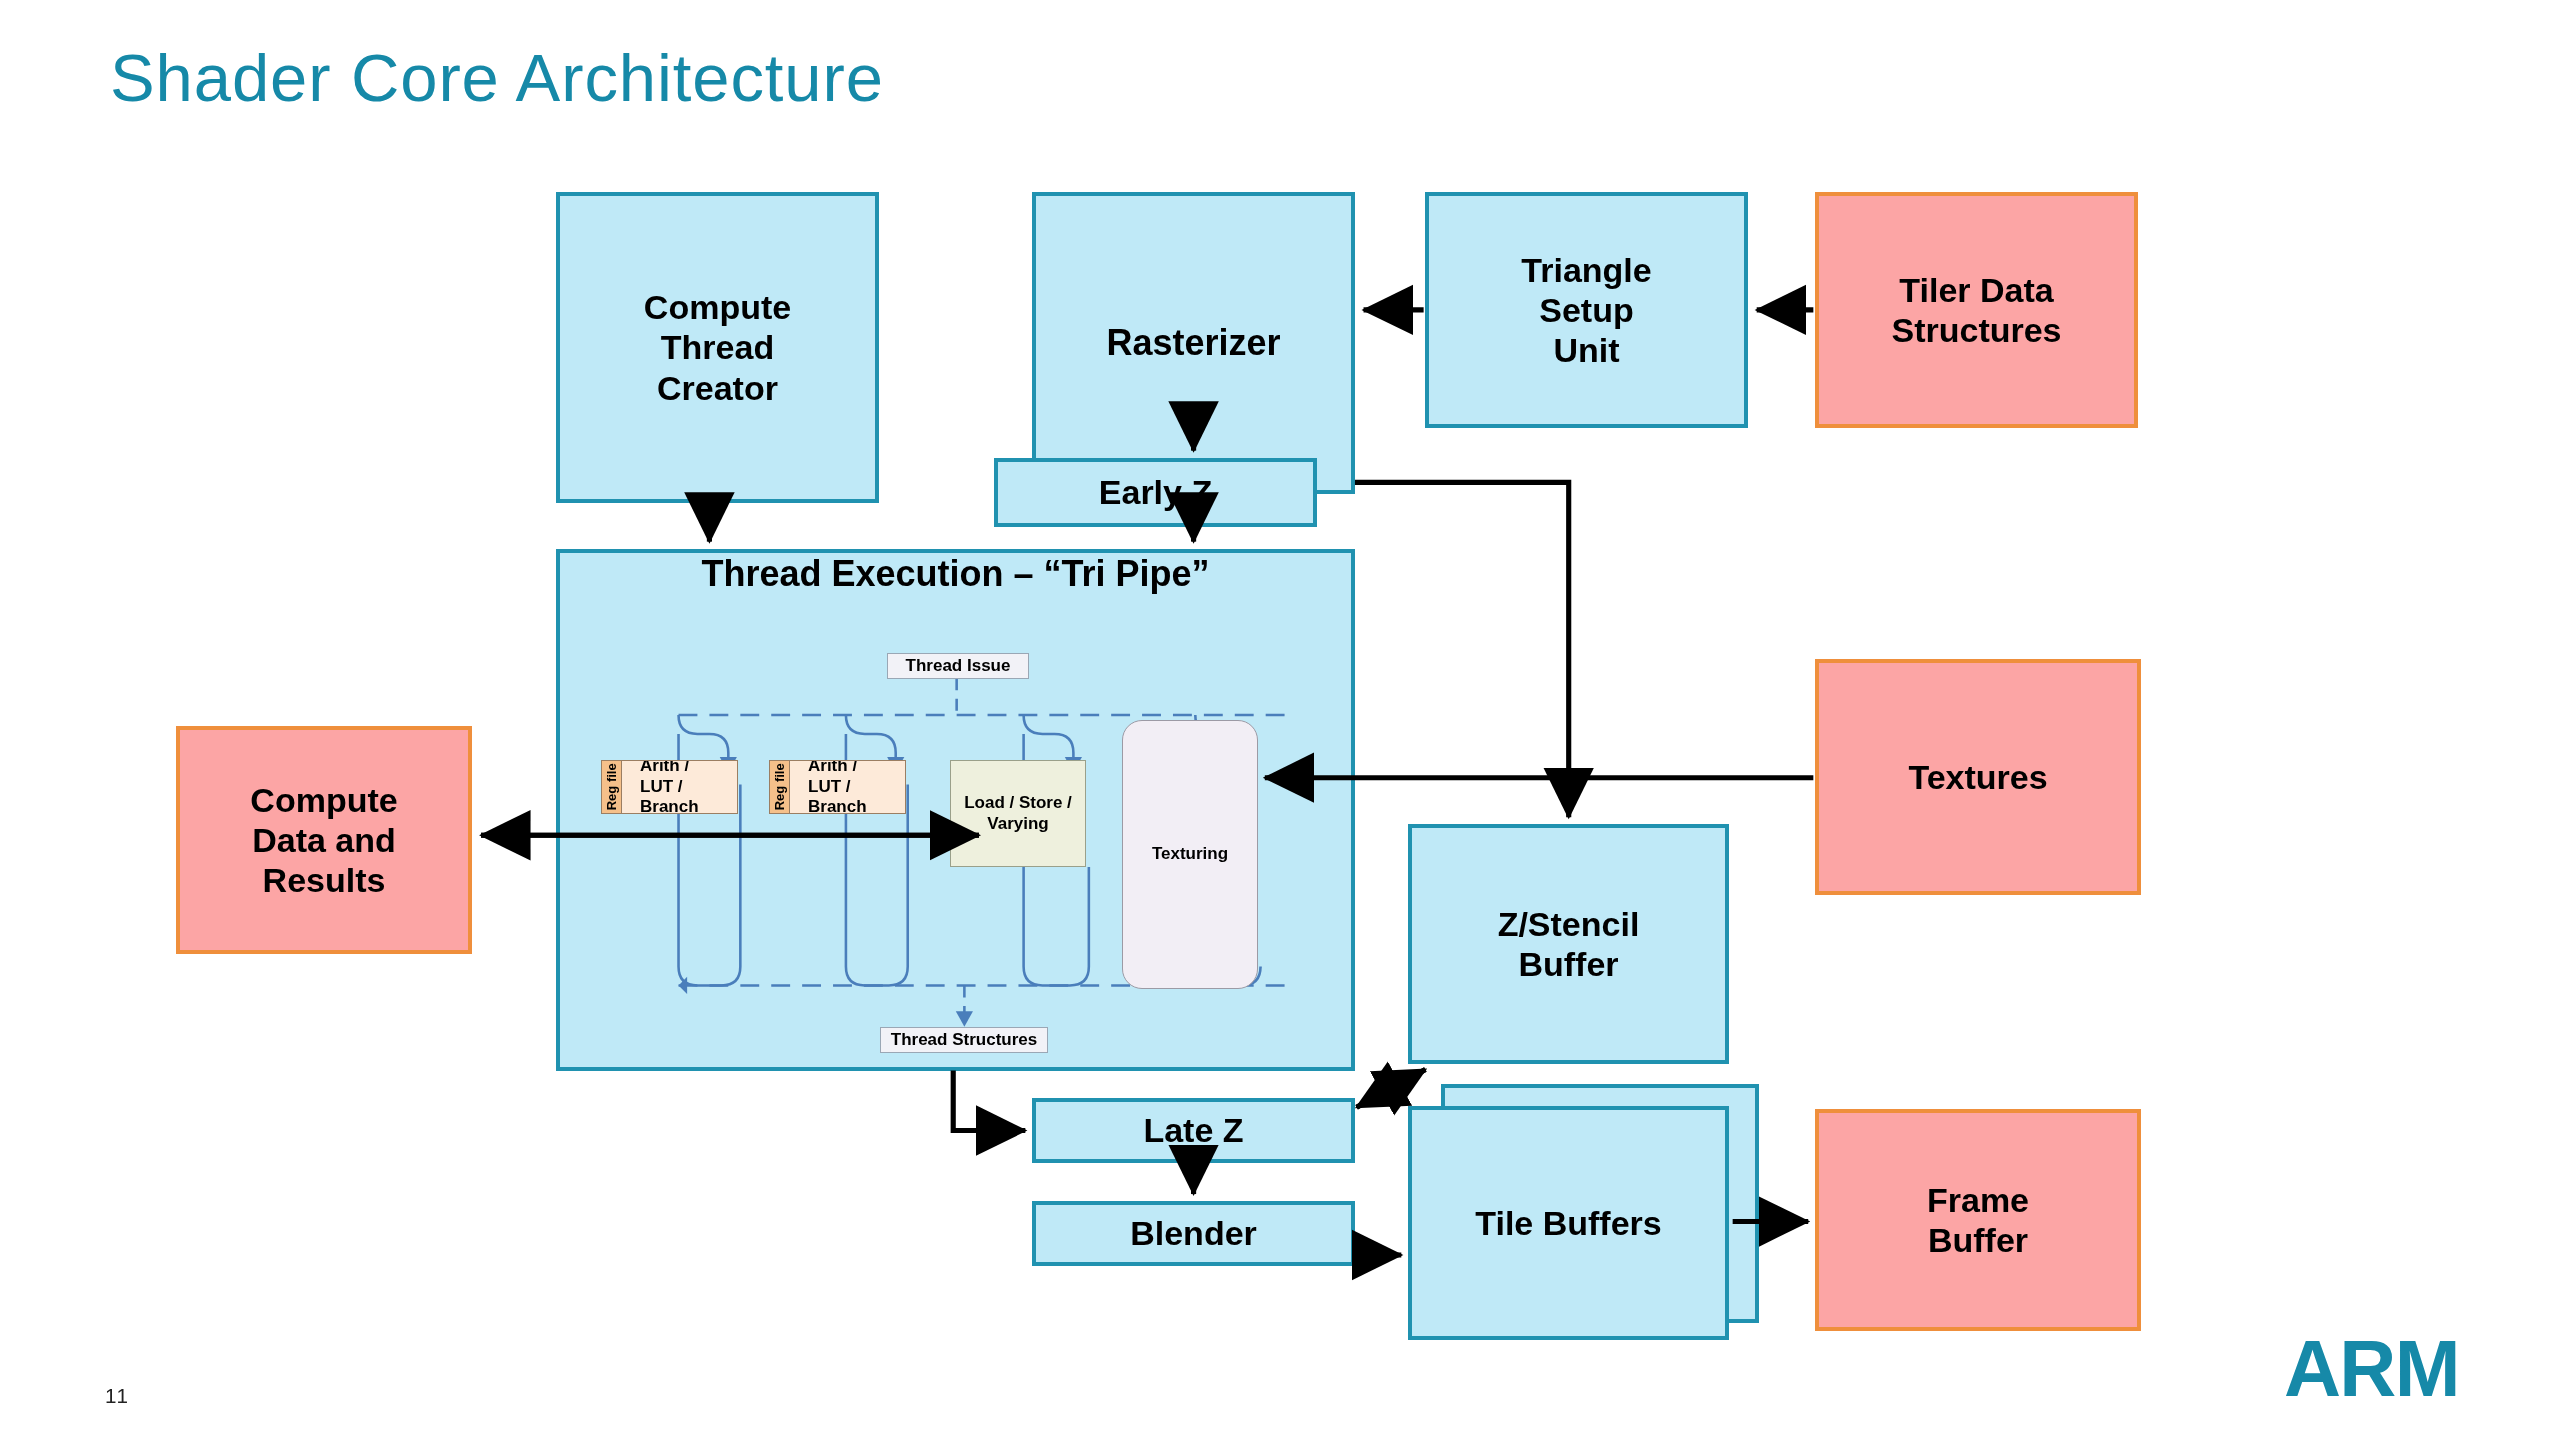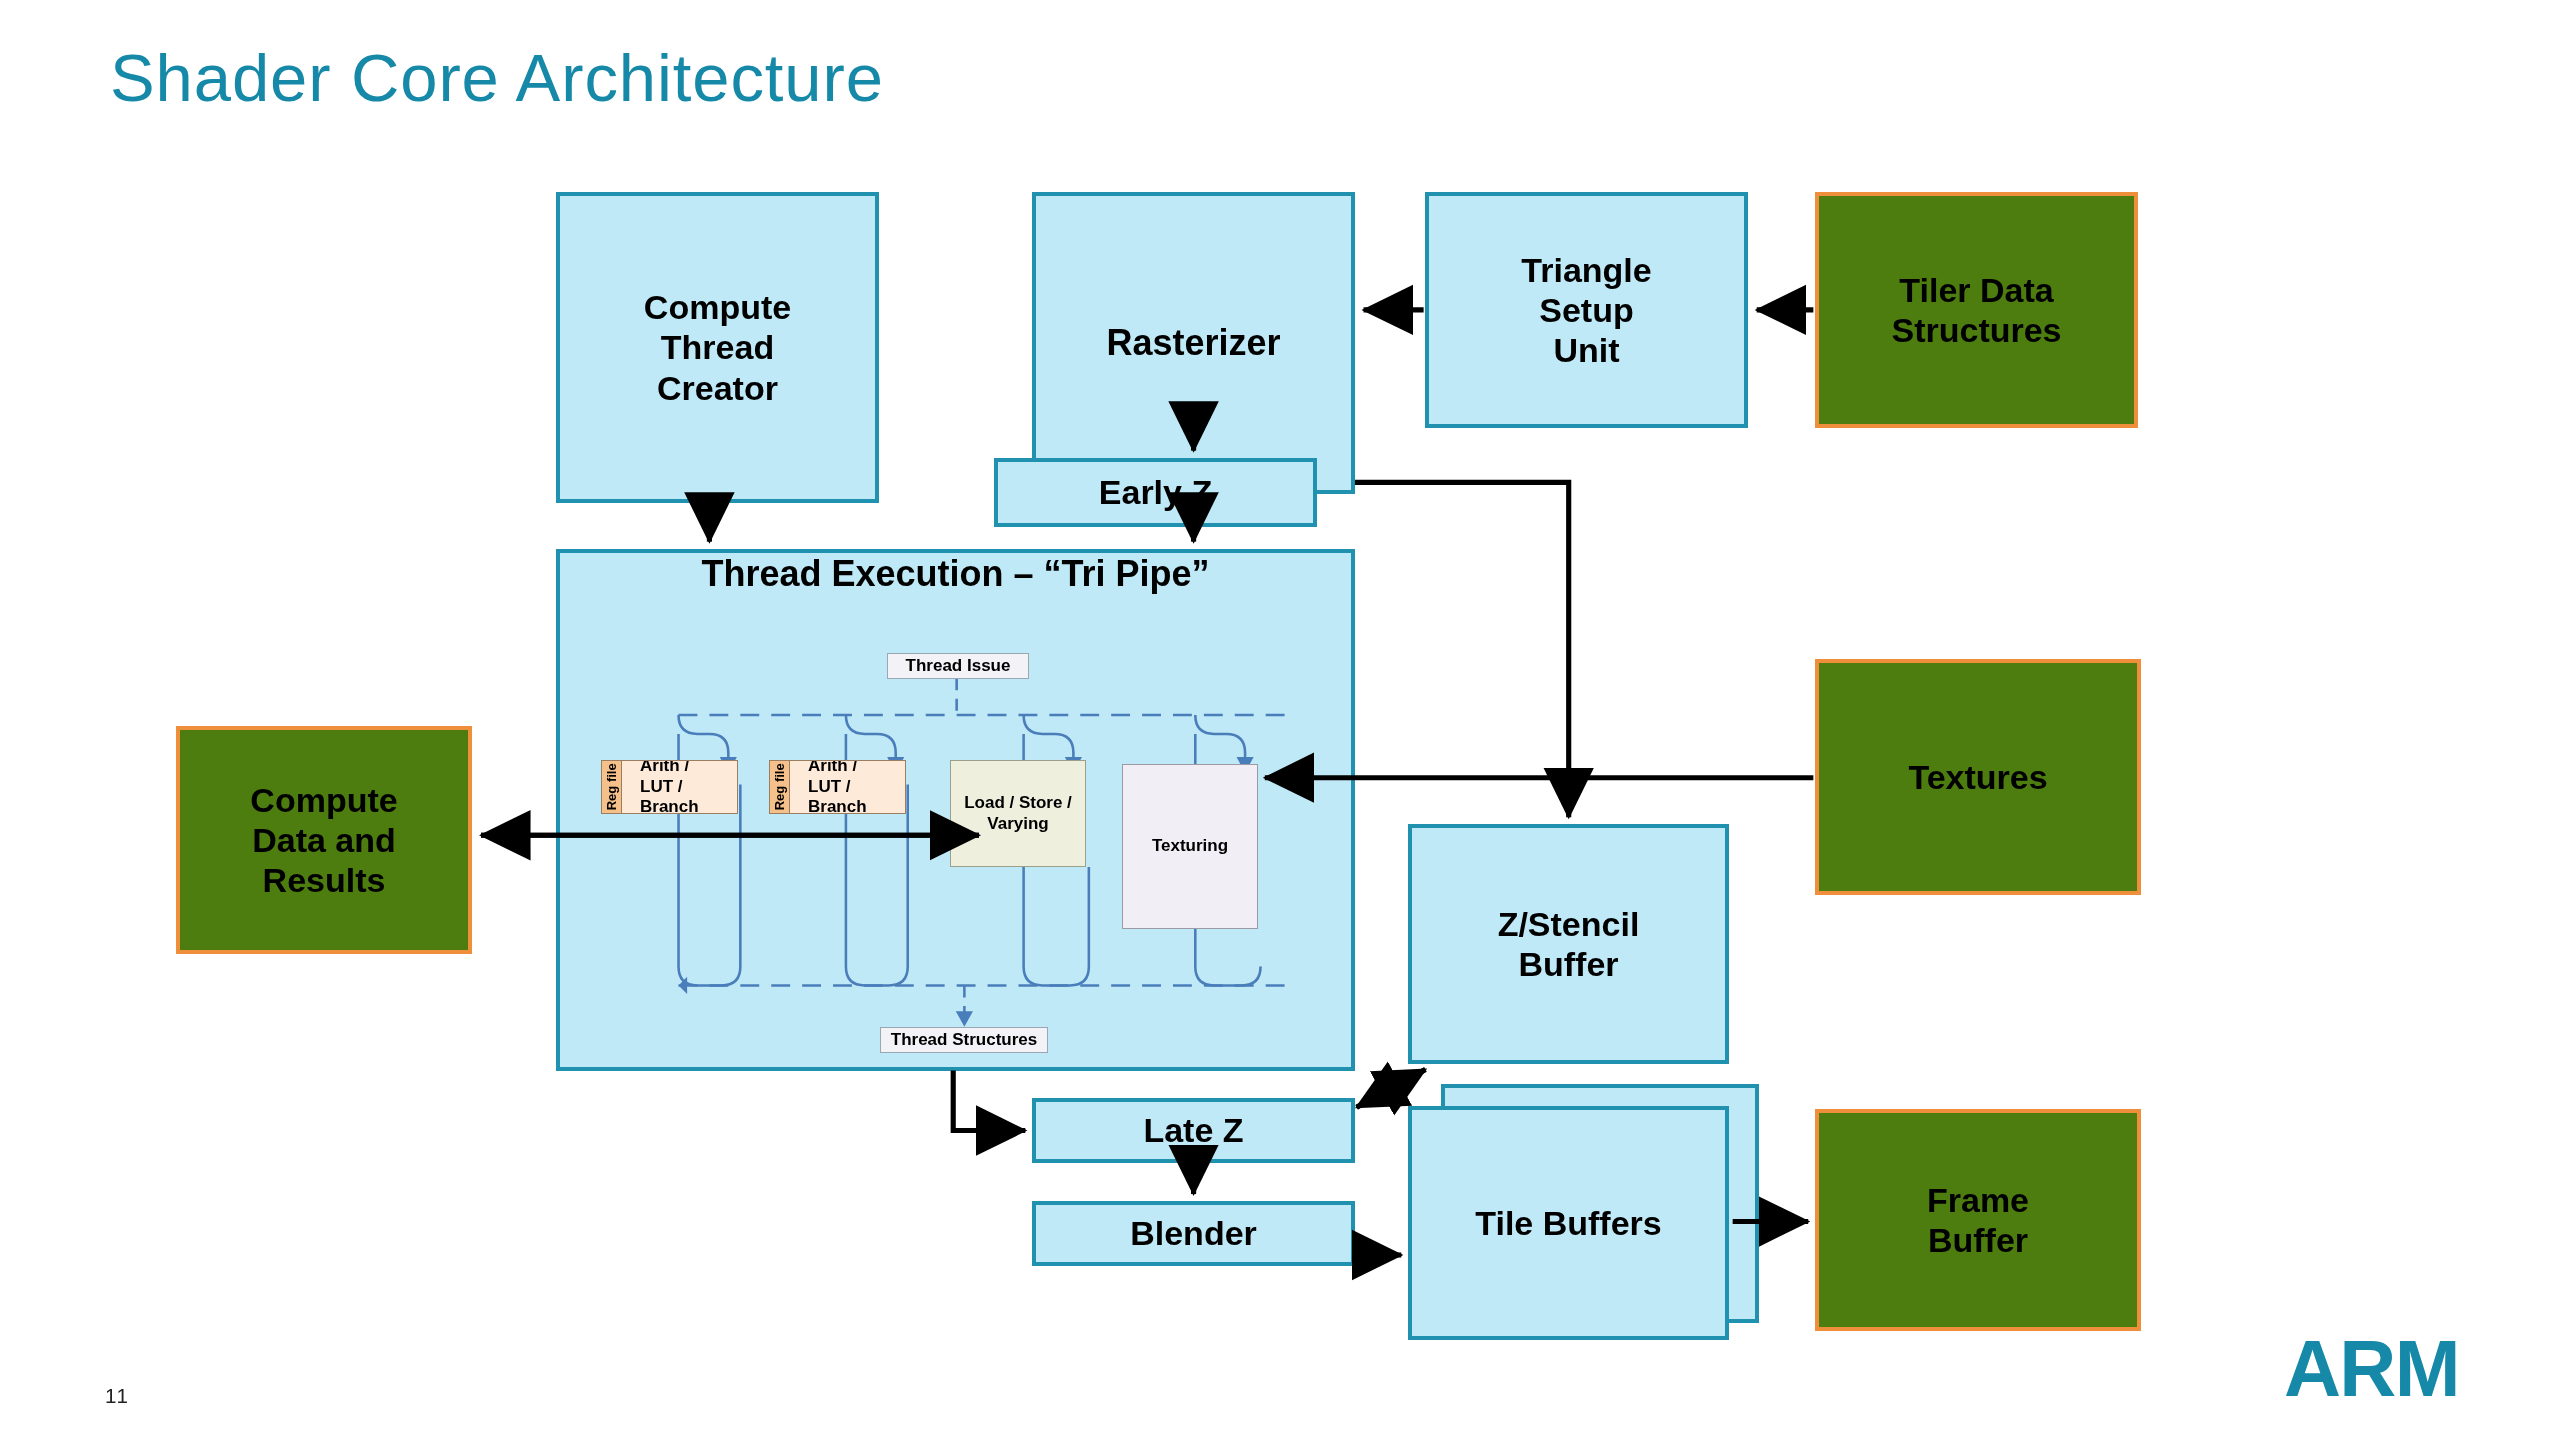--- a/index.html
+++ b/index.html
@@ -46,21 +46,21 @@
     text-align:center;
     font-weight:bold;
     color:#000;
     line-height:1.18;
   }
   .blue{
     background:#bfe9f7;
     border:4.3px solid #2092b0;
   }
   .orange{
-    background:#4d7c0f;
+    background:#fca5a5;
     border:4.3px solid #ef8f3c;
   }
 
   
   svg.layer{position:absolute;left:0;top:0;width:2576px;height:1449px;overflow:visible;pointer-events:none;}
 
   
   .pipeTitle{
     position:absolute;
     font-weight:bold;font-size:36px;color:#000;
@@ -235,21 +235,21 @@
     </div>
     <div class="alu-text" style="white-space:pre-line;">Arith / LUT /
 Branch</div>
   </div>
 
   <div class="smallbox lsv" style="left:950px;top:760px;width:136px;height:107px;">
     <span style="white-space:pre-line;">Load / Store /
 Varying</span>
   </div>
 
-  <div class="smallbox tex" style="left:1122px;top:764px;width:136px;height:165px;">
+  <div class="smallbox tex" style="left:1122px;top:720px;width:136px;height:269px;border-radius:20px;">
     <span>Texturing</span>
   </div>
 
   <svg class="layer" viewBox="0 0 3000 1688" width="2576" height="1449">
     <defs>
       <marker id="ah" markerWidth="11" markerHeight="11" refX="9.6" refY="5.5" orient="auto" markerUnits="strokeWidth">
         <path d="M0,0.6 L10,5.5 L0,10.4 z" fill="#000"></path>
       </marker>
       <marker id="ahb" markerWidth="11" markerHeight="11" refX="9.6" refY="5.5" orient="auto" markerUnits="strokeWidth">
         <path d="M0,0.6 L10,5.5 L0,10.4 z" fill="#000"></path>

